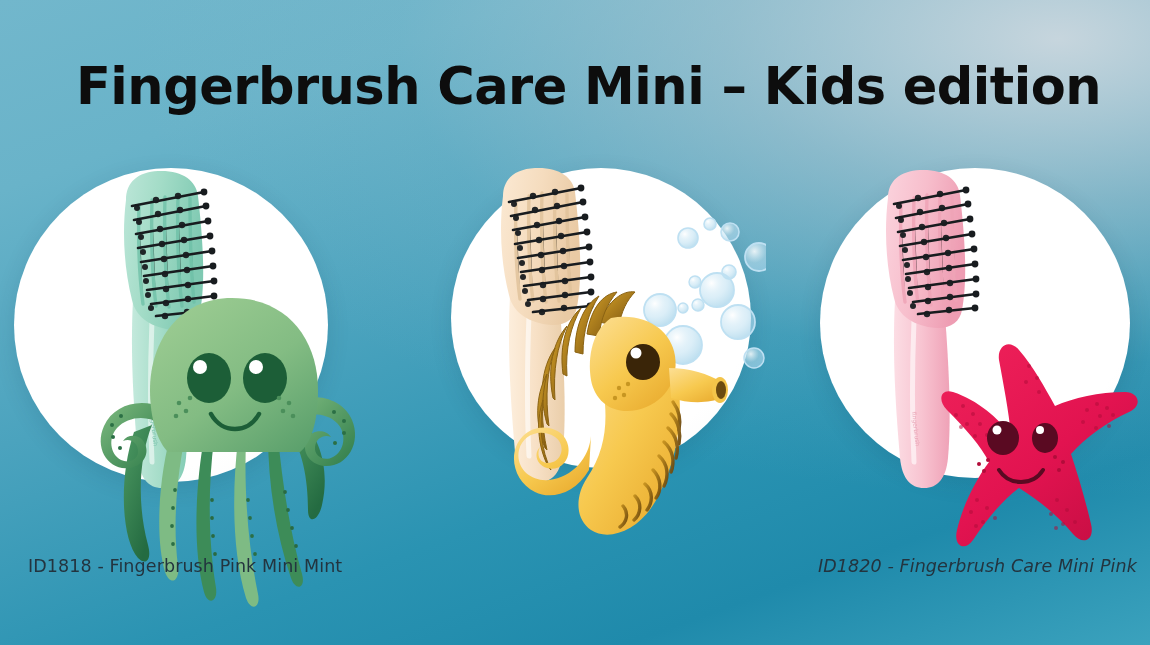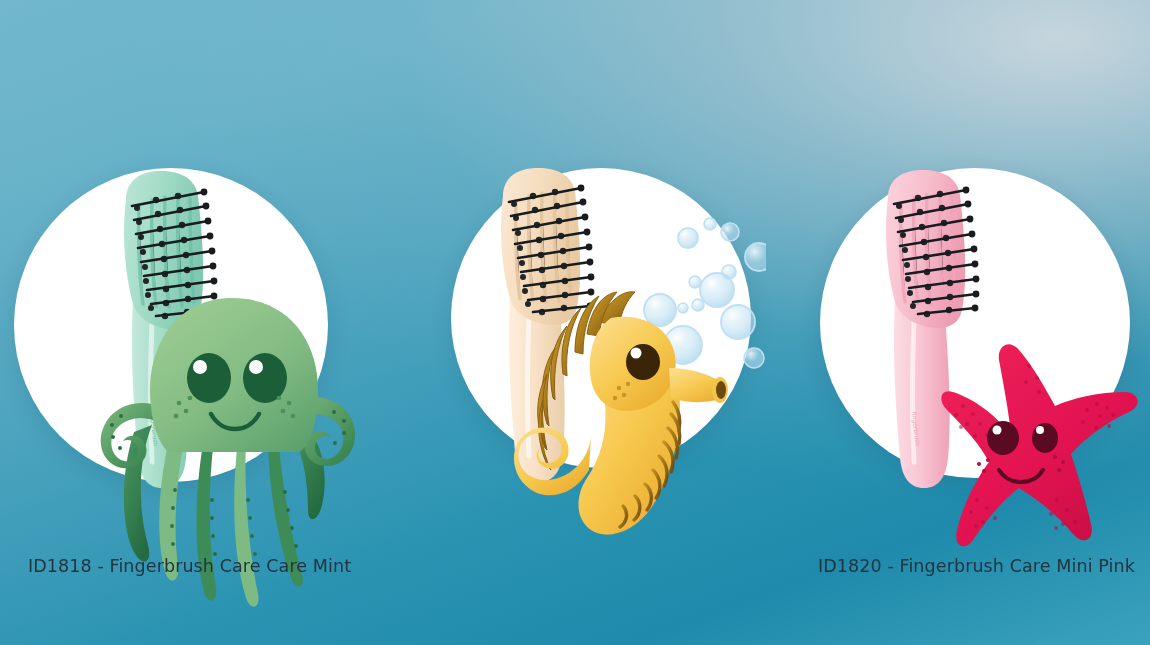--- a/index.html
+++ b/index.html
@@ -48,27 +48,28 @@
   .caption{
     position:absolute;
     font-family:"DejaVu Sans","Liberation Sans",sans-serif;
     font-size:17.5px;
     color:#23343f;
     white-space:nowrap;
     letter-spacing:0.1px;
   }
   .cap0{left:28px;top:556px;}
   .cap1{left:433px;top:556px;}
-  .cap2{left:818px;top:556px;}
+  .cap2{left:818px;top:556px;font-style:italic;}
 </style>
 </head>
 <body>
 
 <div class="stage">
 
+  <h1 class="title">Fingerbrush Care Mini – Kids edition</h1>
 
   <div class="panels">
 
     <div class="panel p0">
       <div class="disc"></div>
       <div class="art">
         <svg width="383" height="645" viewBox="0 0 383 645" xmlns="http://www.w3.org/2000/svg">
           <defs>
             <linearGradient id="mintBody" x1="0" y1="0" x2="1" y2="0.3">
               <stop offset="0" stop-color="#BCE6D8"></stop>
@@ -566,16 +567,16 @@
             </g>
 
             <path d="M232 470 C242 486 266 486 276 470" stroke="#5A0A22" stroke-width="4" fill="none" stroke-linecap="round"></path>
           </g>
         </svg>
       </div>
     </div>
 
   </div>
 
-  <div class="caption cap0">ID1818 - Fingerbrush Care Care Mint</div>
+  <div class="caption cap0">ID1818 - Fingerbrush Pink Mini Mint</div>
   <div class="caption cap2">ID1820 - Fingerbrush Care Mini Pink</div>
 
 </div>
 
 </body></html>

